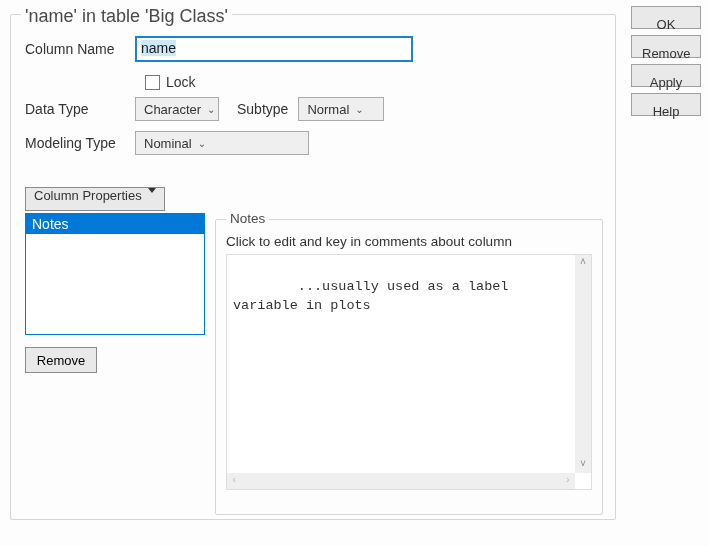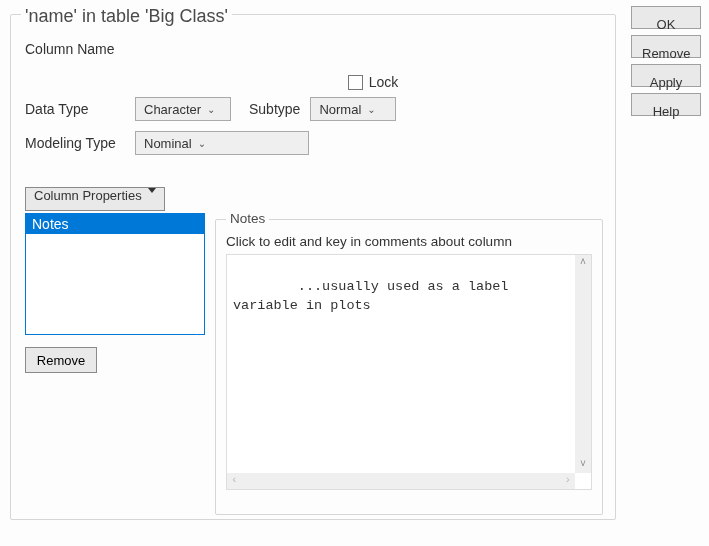--- a/index.html
+++ b/index.html
@@ -64,21 +64,21 @@
     color: #333;
     width: 278px;
     outline: none;
   }
   .text-input .seltext {
     display: inline-block;
     background: #cde8f9;
     color: #1a1a1a;
     padding: 0 0px;
   }
-  .lock-row { padding-left: 120px; display:flex; align-items:center; gap:6px; height:26px;justify-content:center; }
+  .lock-row { padding-left: 120px; display:flex; align-items:center; gap:6px; height:26px; }
   .checkbox {
     width: 15px; height: 15px;
     border: 1px solid #777;
     background: #fff;
     display:inline-block;
   }
   .lock-label { font-size: 14px; color:#333; }
 
   .select {
     height: 24px;
@@ -197,28 +197,31 @@
     <button class="btn">Apply</button>
     <button class="btn">Help</button>
   </div>
 
   <div class="main-group">
     <div class="legend">'name' in table 'Big Class'</div>
 
     <div class="form-rows">
       <div class="row">
         <div class="lbl">Column Name</div>
+        <div class="text-input">
+          <span class="seltext">name</span>
+        </div>
       </div>
       <div class="lock-row">
         <span class="checkbox"></span>
         <span class="lock-label">Lock</span>
       </div>
       <div class="row">
         <div class="lbl">Data Type</div>
-        <div class="select" style="width:96px;">
+        <div class="select" style="width:84px;">
           <span>Character</span>
           <span class="chev">⌄</span>
         </div>
         <div class="sublabel">Subtype</div>
         <div class="select" style="width:86px;">
           <span>Normal</span>
           <span class="chev">⌄</span>
         </div>
       </div>
       <div class="row">

